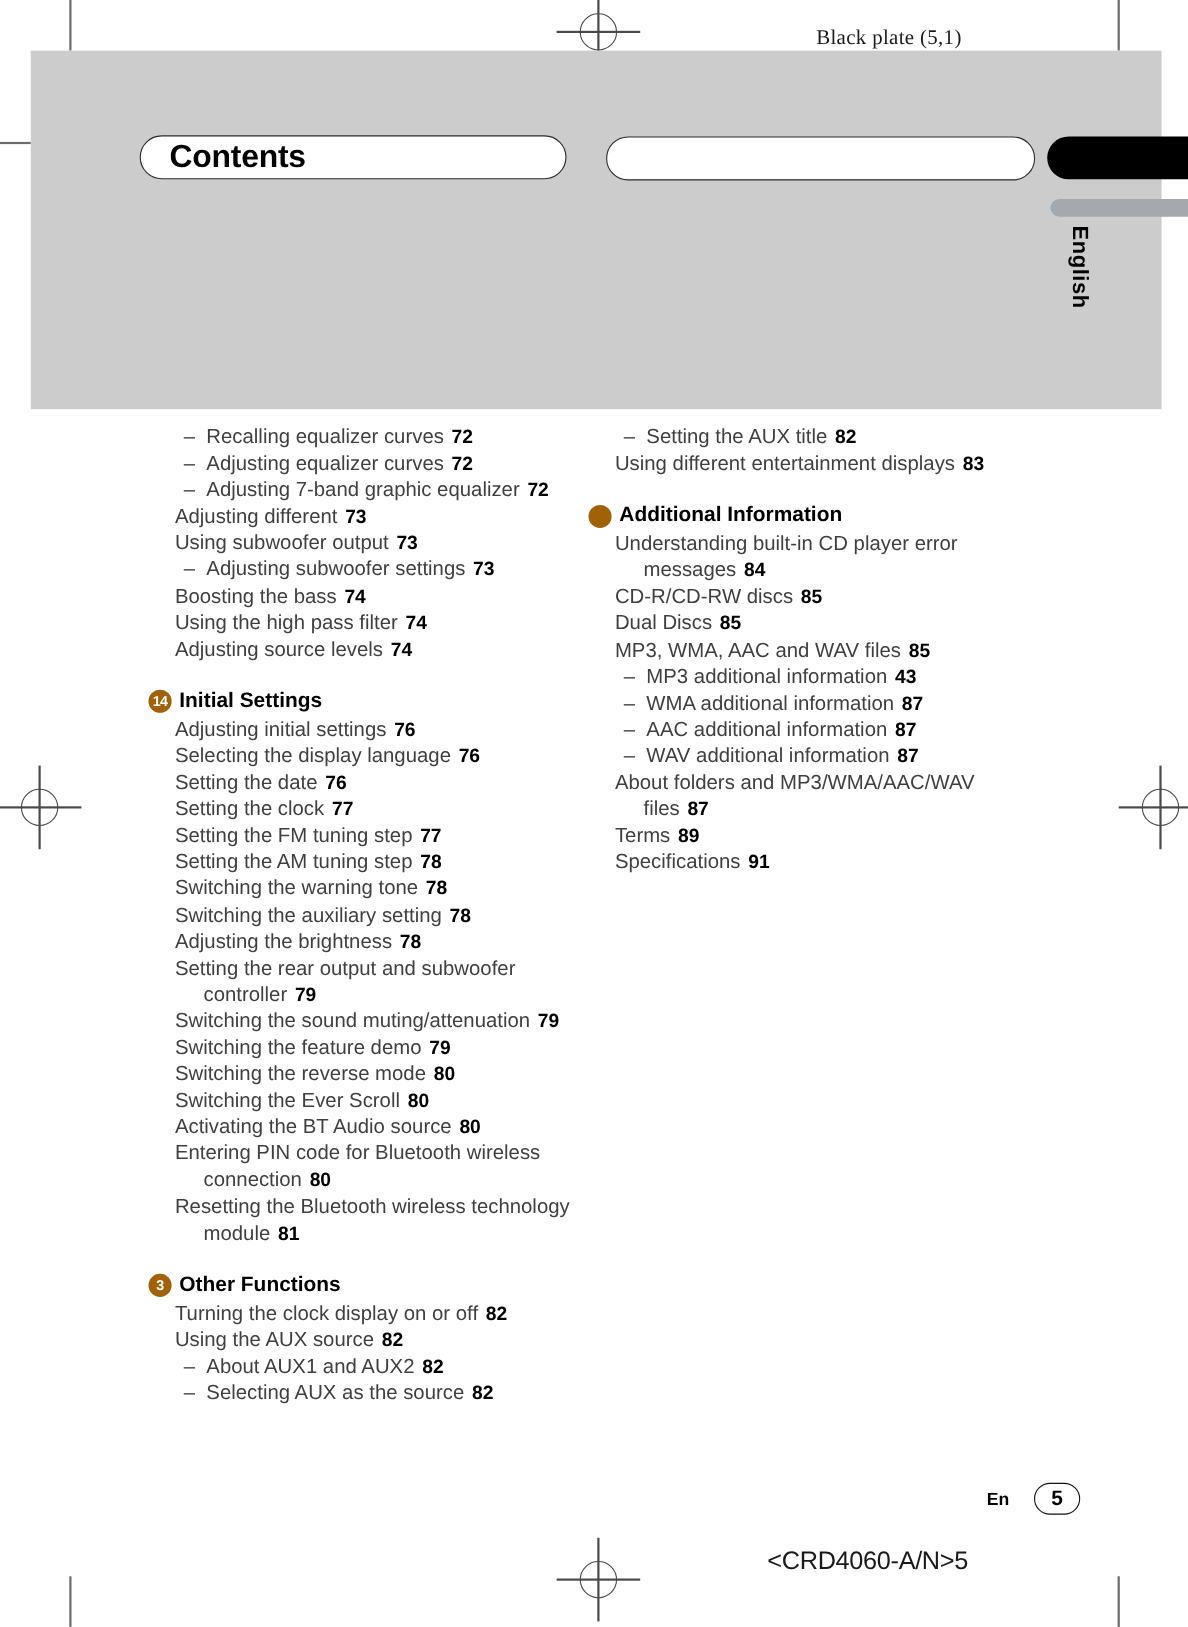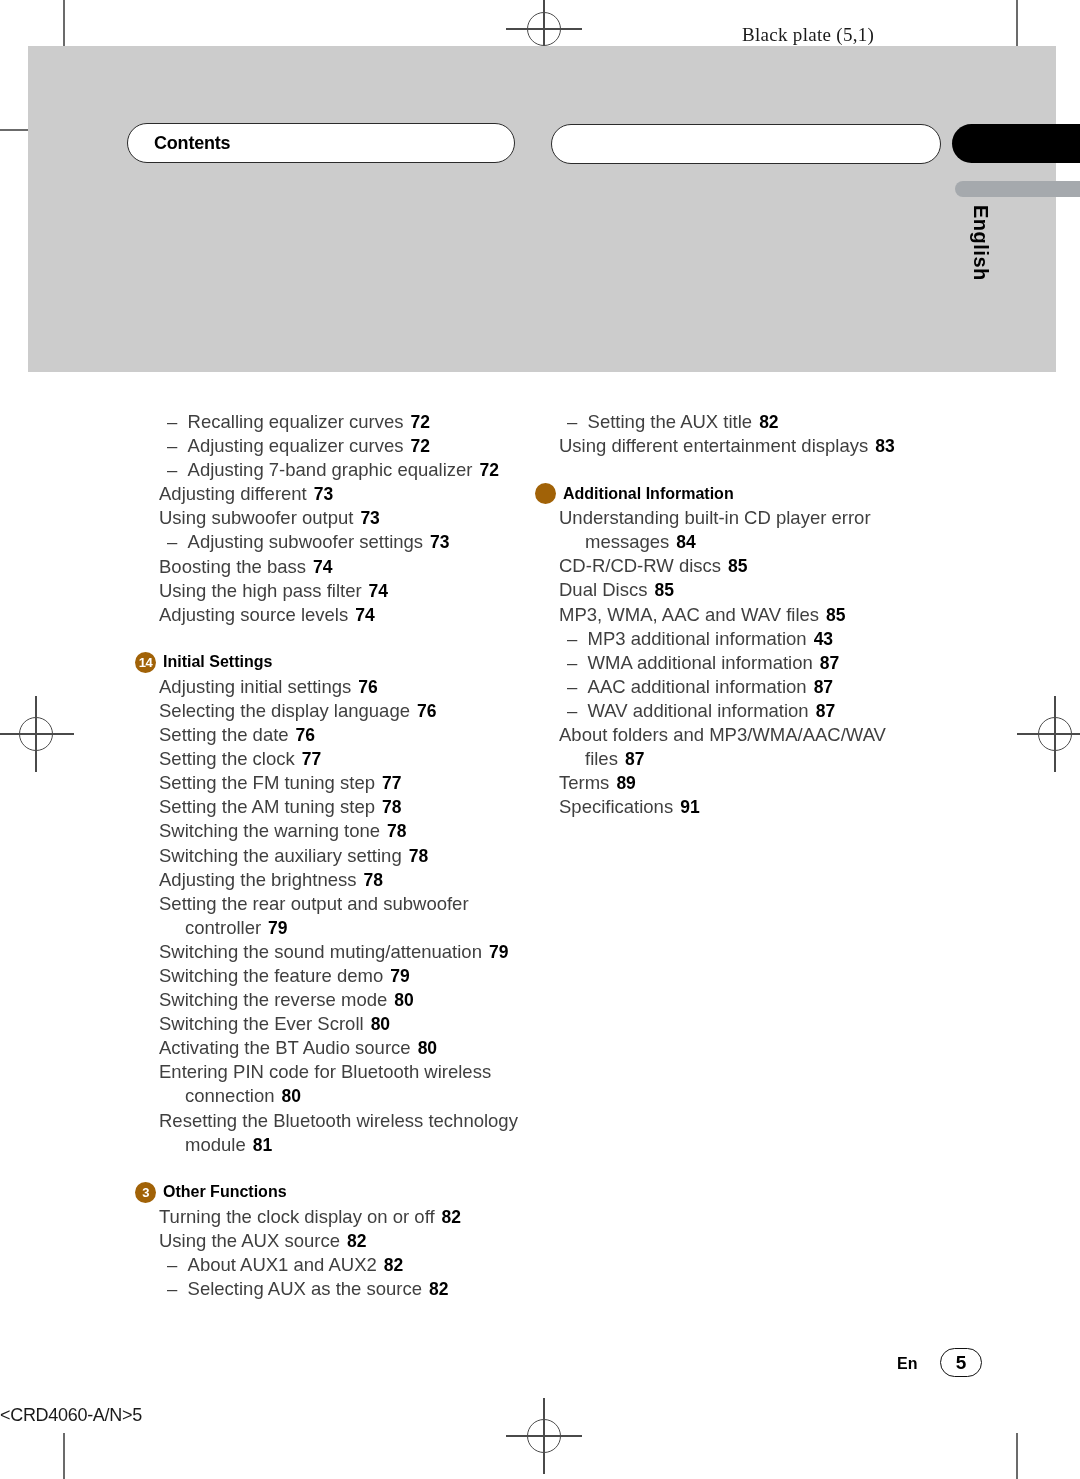--- a/index.html
+++ b/index.html
@@ -72,21 +72,21 @@
     height: 40px;
   }
   .pill-contents {
     left: 127px;
     top: 123px;
     width: 388px;
     display: flex;
     align-items: center;
   }
   .pill-title {
-    font-size: 18px;
+    font-size: 29px;
     font-weight: bold;
     color: #000000;
     padding-left: 26px;
     letter-spacing: -0.2px;
   }
   .pill-blank {
     left: 551px;
     top: 124px;
     width: 390px;
   }
@@ -120,21 +120,21 @@
     font-weight: bold;
     color: #000000;
     writing-mode: vertical-rl;
     text-orientation: mixed;
     letter-spacing: 0.5px;
   }
 
   
   .toc {
     position: absolute;
-    top: 410px;
+    top: 385px;
     left: 0;
     width: 1080px;
     height: 930px;
   }
   .col {
     position: absolute;
     top: 0;
     width: 400px;
   }
   .col-left  { left: 159px; }
@@ -178,21 +178,21 @@
     font-size: 13px;
     font-weight: bold;
     display: flex;
     align-items: center;
     justify-content: center;
     line-height: 1;
     letter-spacing: -0.5px;
   }
   .chapter-badge.blank { color: transparent; }
   .chapter-title {
-    font-size: 16px;
+    font-size: 19px;
     font-weight: bold;
     color: #000000;
     margin-left: 7px;
     white-space: nowrap;
   }
 
   
   .footer-lang {
     position: absolute;
     left: 897px;
@@ -214,22 +214,22 @@
     justify-content: center;
     font-size: 19px;
     font-weight: bold;
     color: #000000;
   }
   .footer-code {
     position: absolute;
     left: 0;
     top: 1405px;
     width: 880px;
-    text-align: left;
-    font-size: 18px;
+    text-align: right;
+    font-size: 23px;
     color: #1a1a1a;
     letter-spacing: -0.3px;
   }
 </style>
 </head>
 <body>
 
 <div class="crop-line" style="left:63px;  top:0;     width:1.5px; height:46px;"></div>
 <div class="crop-line" style="left:1016px;top:0;     width:1.5px; height:46px;"></div>
 <div class="crop-line" style="left:63px;  top:1433px; width:1.5px; height:46px;"></div>

